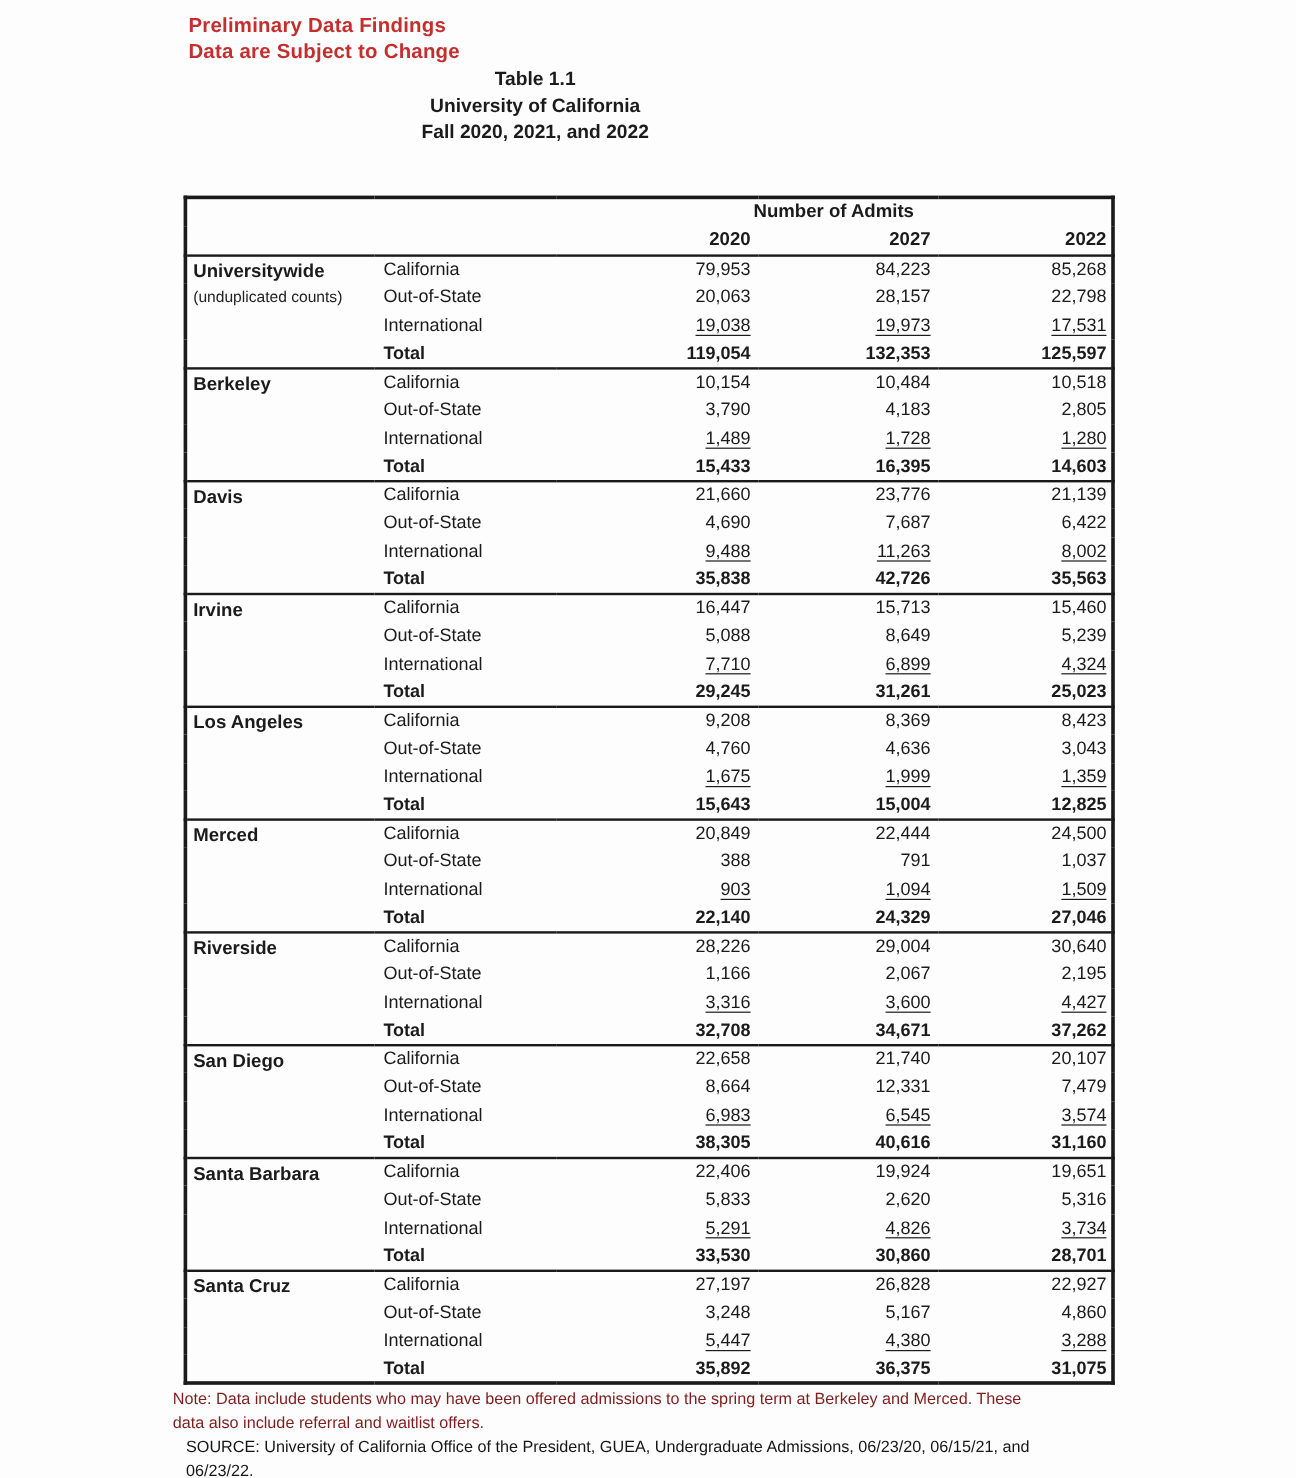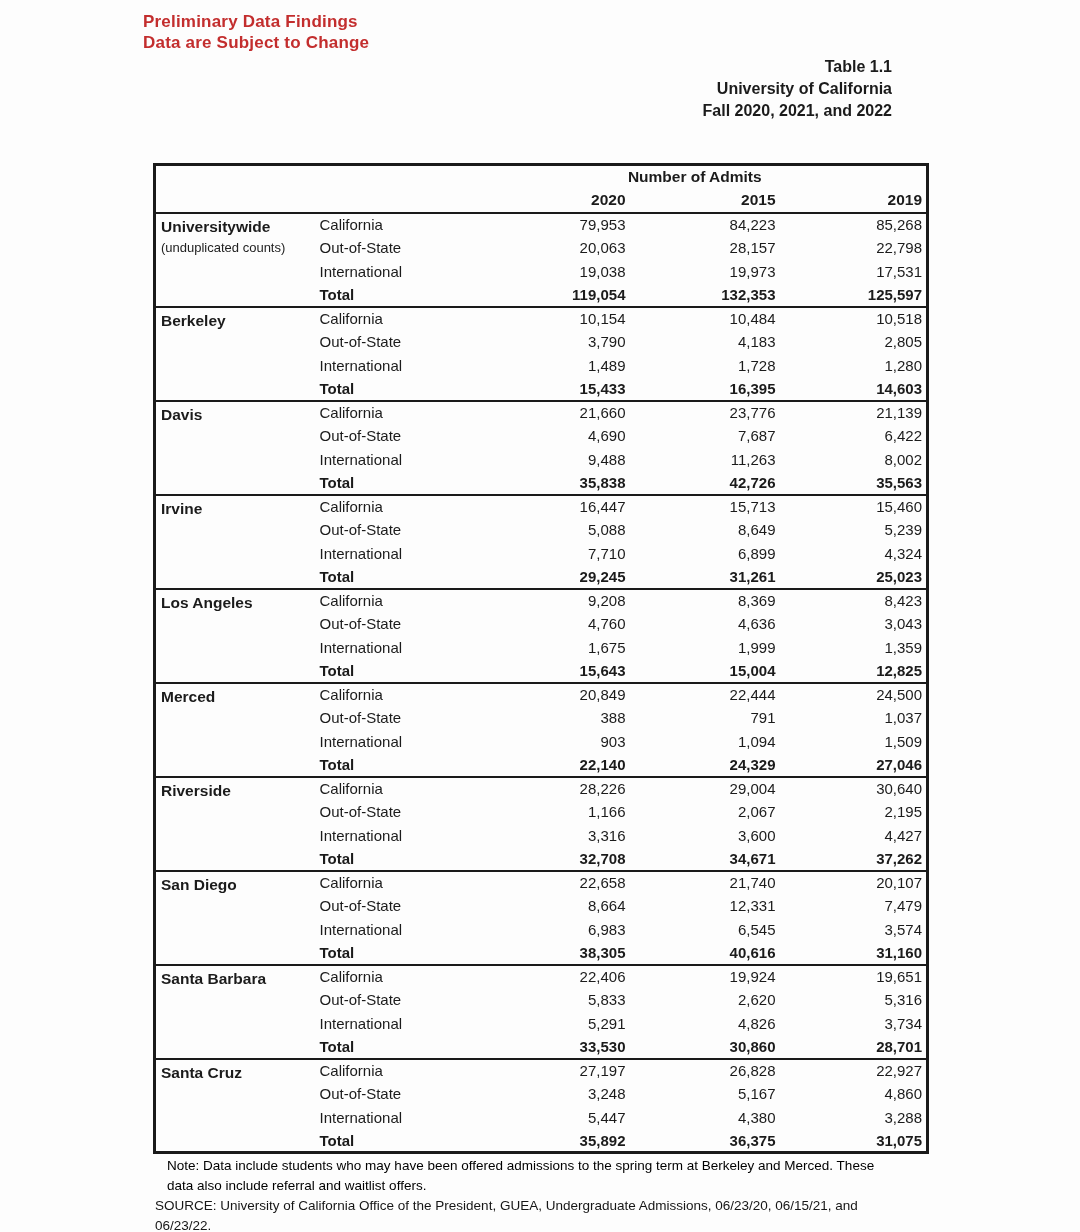--- a/index.html
+++ b/index.html
@@ -6,27 +6,27 @@
   html, body { margin: 0; padding: 0; }
   body {
     width: 1080px; height: 1232px;
     background: #fdfdfd;
     font-family: "Liberation Sans", sans-serif;
     color: #1b1b1b;
     position: relative;
     overflow: hidden;
   }
   .banner {
-    position: absolute; left: 143px; top: 11px;
+    position: absolute; left: 157px; top: 11px;
     font-weight: bold; font-size: 17px; line-height: 21px;
     letter-spacing: 0.2px;
   }
   .title-block {
     position: absolute; left: 0; top: 56px; width: 892px;
-    text-align: right; font-weight: bold; font-size: 16px; line-height: 22px;
+    text-align: center; font-weight: bold; font-size: 16px; line-height: 22px;
   }
   table.uc-table {
     position: absolute; left: 153px; top: 163px;
     width: 773px;
     border-collapse: collapse;
     table-layout: fixed;
   }
   table.uc-table, table.uc-table td, table.uc-table th {
     border: 0 solid #1a1a1a;
   }
@@ -57,27 +57,28 @@
   td.residency {
     border-right: 2px solid #1a1a1a;
     padding-left: 8px; height: 23.5px; vertical-align: middle; margin-top: 21px;
   }
   td.val { text-align: right; height: 23.5px; vertical-align: middle; }
   td.val.c1, td.val.c2 { padding-right: 6px; }
   td.val.c3 { padding-right: 4px; }
   tr.section-start td { border-top: 2px solid #1a1a1a; }
   tr.total-row td.residency, tr.total-row td.val { font-weight: bold; }
   span.u {
+    text-decoration: underline;
     text-underline-offset: 3px;
     text-decoration-thickness: 1px;
     margin-top: 13px;
   }
   .note-block {
-    position: absolute; left: 167px; top: 1156px; width: 790px;
-    font-size: 13.5px; line-height: 20px; color: #000000;
+    position: absolute; left: 144px; top: 1156px; width: 790px;
+    font-size: 13.5px; line-height: 20px; color: #7f1d1d;
   }
   .source-block {
     position: absolute; left: 155px; top: 1196px; width: 790px;
     font-size: 13.5px; line-height: 20px; color: #161616;
   }
 </style>
 </head>
 <body>
 
 <div class="banner" style="color: rgb(195, 46, 46);">
@@ -100,22 +101,22 @@
     <col style="width:146px">
   </colgroup>
   <thead>
     <tr>
       <th class="corner" rowspan="2"></th>
       <th class="corner" rowspan="2"></th>
       <th class="group-header" colspan="3">Number of Admits</th>
     </tr>
     <tr class="years">
       <th class="year y1">2020</th>
-      <th class="year y2">2015</th>
-      <th class="year y3">2019</th>
+      <th class="year y2">2027</th>
+      <th class="year y3">2022</th>
     </tr>
   </thead>
   <tbody id="table-body">
       <tr class="section-start">
         <td class="campus" rowspan="4">
           <div class="campus-name">Universitywide</div>
           <div class="campus-sub">(unduplicated counts)</div>
         </td>
         <td class="residency">California</td>
         <td class="val c1">79,953</td>

